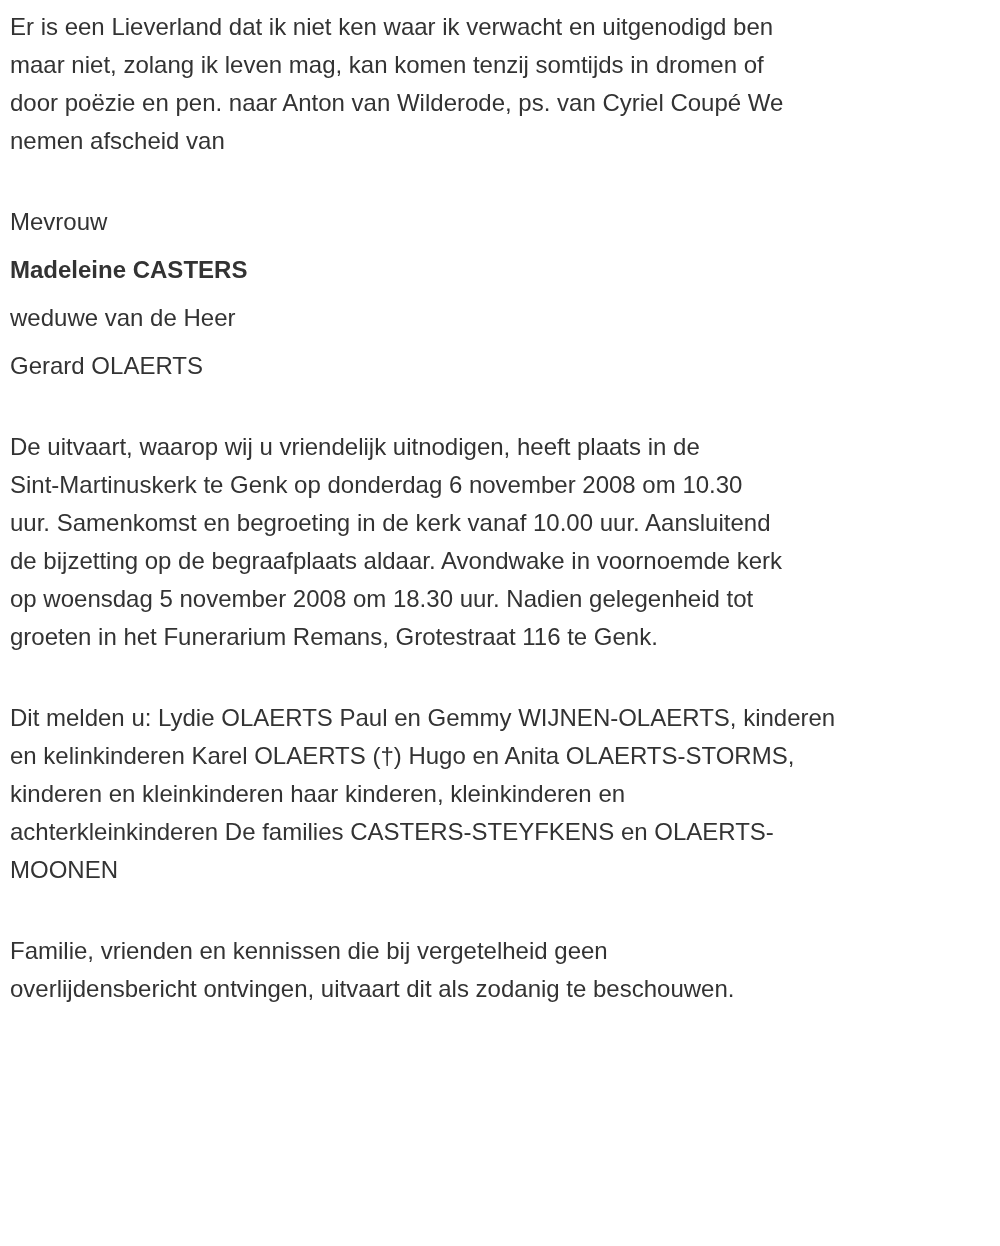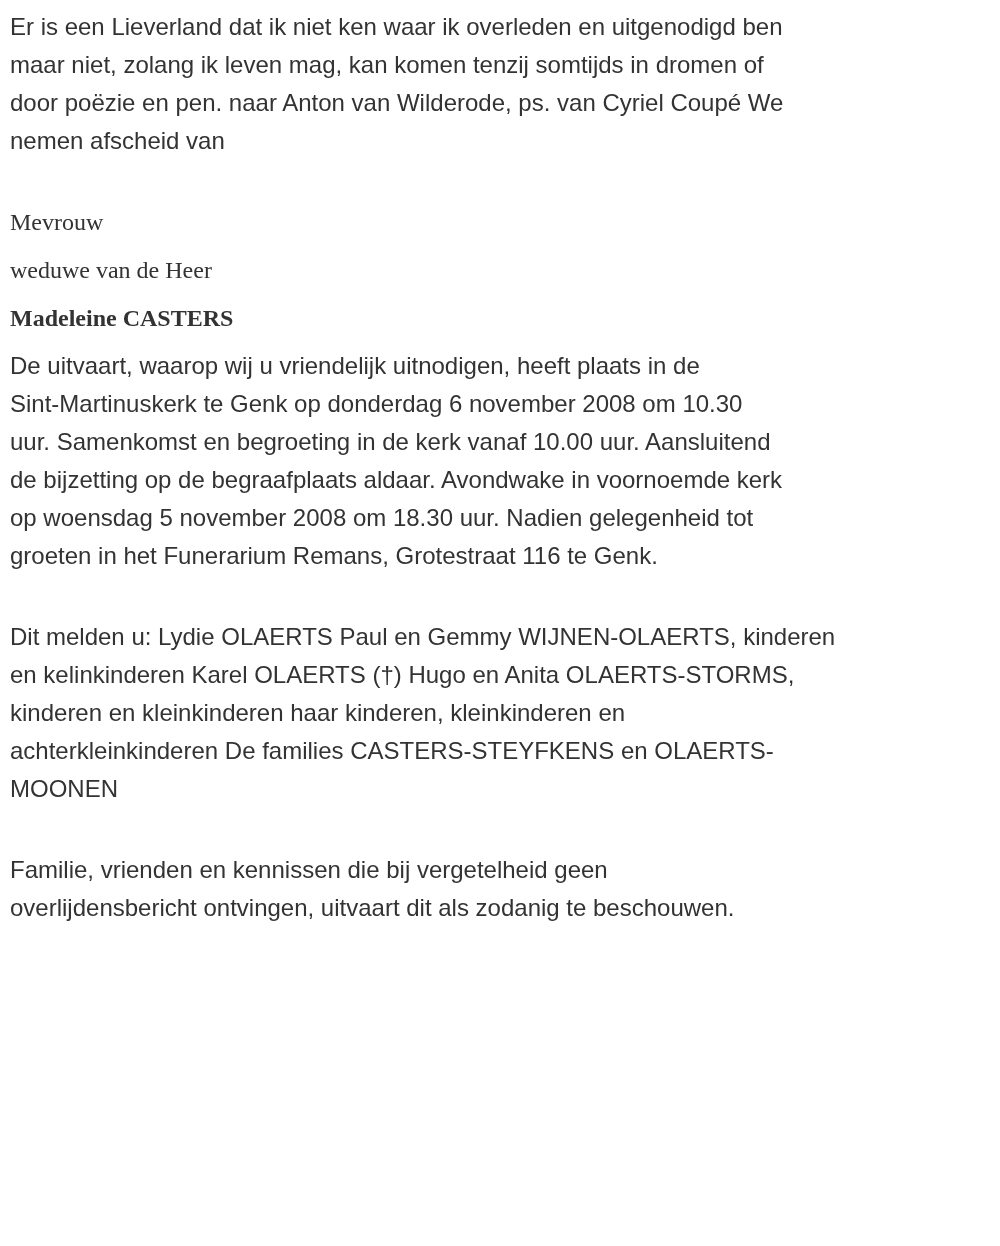--- a/index.html
+++ b/index.html
@@ -18,41 +18,41 @@
     line-height: 38px;
     color: #333333;
     font-weight: 400;
   }
   .para {
     margin: 0 0 43px 0;
     white-space: pre-line;       
   }
   .para.tight {
     margin-bottom: 10px;         
-    font-family: Liberation Serif, serif;
   }
   .para.bold {
     font-weight: 700;
   }
 </style>
 </head>
 <body>
 
 <div class="page">
-  <p class="para">Er is een Lieverland dat ik niet ken waar ik overleden en uitgenodigd ben
+  <p class="para">Er is een Lieverland dat ik niet ken waar ik verwacht en uitgenodigd ben
 maar niet, zolang ik leven mag, kan komen tenzij somtijds in dromen of
 door poëzie en pen. naar Anton van Wilderode, ps. van Cyriel Coupé We
 nemen afscheid van</p>
 
   <p class="para tight">Mevrouw</p>
 
+  <p class="para tight bold">Madeleine CASTERS</p>
+
   <p class="para tight">weduwe van de Heer</p>
 
-  <p class="para tight bold">Madeleine CASTERS</p>
-
+  <p class="para">Gerard OLAERTS</p>
 
 
 
   <p class="para">De uitvaart, waarop wij u vriendelijk uitnodigen, heeft plaats in de
 Sint-Martinuskerk te Genk op donderdag 6 november 2008 om 10.30
 uur. Samenkomst en begroeting in de kerk vanaf 10.00 uur. Aansluitend
 de bijzetting op de begraafplaats aldaar. Avondwake in voornoemde kerk
 op woensdag 5 november 2008 om 18.30 uur. Nadien gelegenheid tot
 groeten in het Funerarium Remans, Grotestraat 116 te Genk.</p>
 

